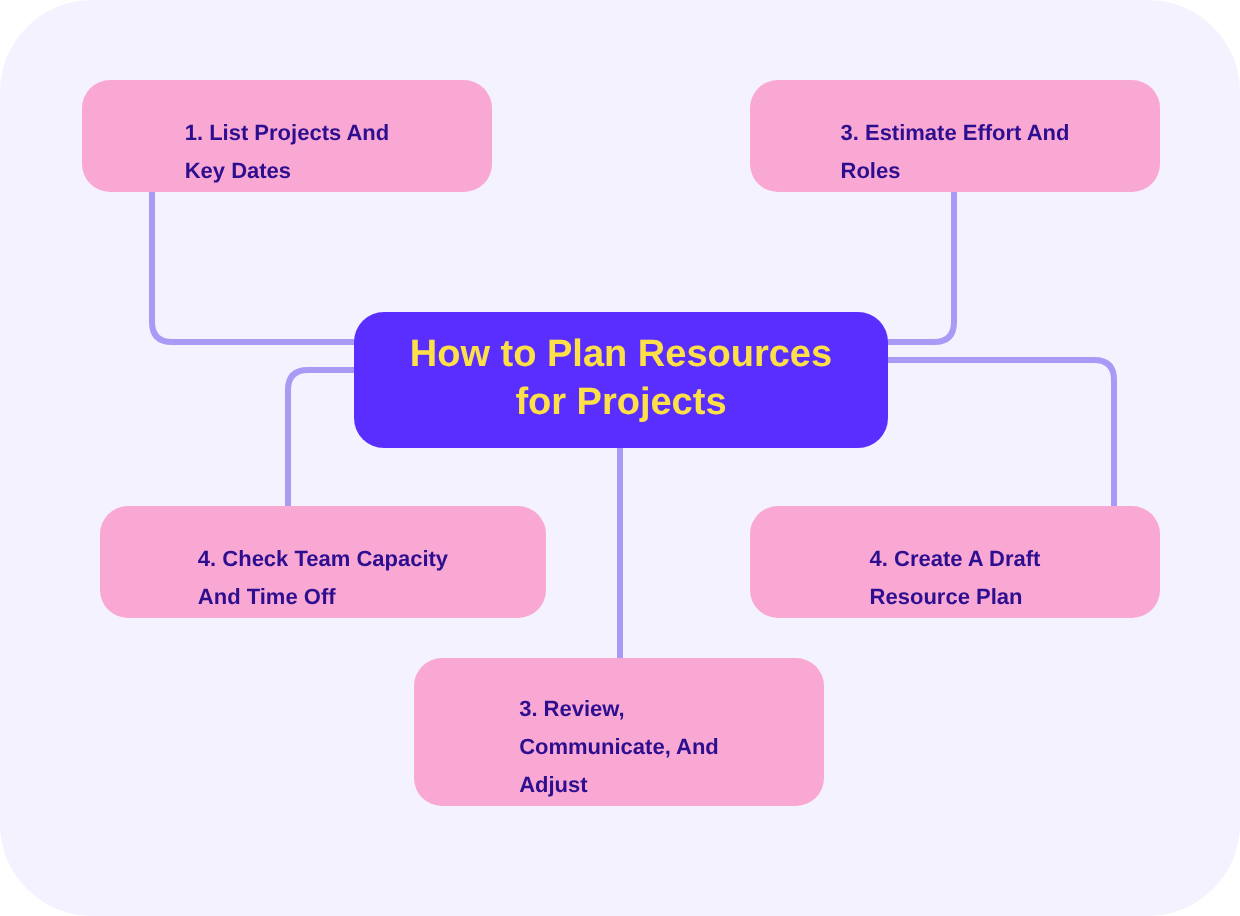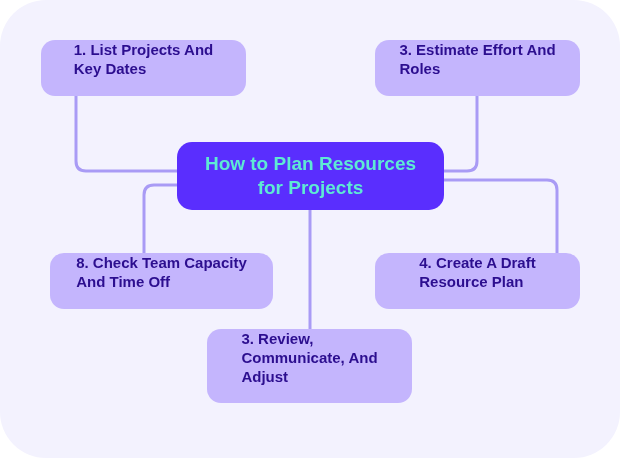--- a/index.html
+++ b/index.html
@@ -3,29 +3,29 @@
   <meta charset="utf-8">
   <style>
     html, body { margin: 0; padding: 0; background: #ffffff; }
     body { width: 620px; height: 458px; overflow: hidden; position: relative; font-family: "Liberation Sans", "DejaVu Sans", sans-serif; }
     .card {
       position: absolute; left: 0; top: 0; width: 620px; height: 458px;
       background: #F3F2FE; border-radius: 46px;
     }
     svg.connectors { position: absolute; left: 0; top: 0; }
     .node {
-      position: absolute; background: #c4b5fd; border-radius: 14px;
-      box-sizing: border-box; display: flex; align-items: flex-start; justify-content: center;
-      color: #2C0E8F; font-weight: bold; font-size: 15px; line-height: 19px;
+      position: absolute; background: #f9a8d4; border-radius: 14px;
+      box-sizing: border-box; display: flex; align-items: flex-end; justify-content: center;
+      color: #2C0E8F; font-weight: bold; font-size: 11px; line-height: 19px;
       text-align: center;
     }
     .node .txt { white-space: pre-line; }
     .center {
-      position: absolute; left: 177px; top: 142px; width: 267px; height: 68px;
-      background: #5A2EFE; border-radius: 15px; color: #5eead4;
+      position: absolute; left: 177px; top: 156px; width: 267px; height: 68px;
+      background: #5A2EFE; border-radius: 15px; color: #fde047;
       display: flex; align-items: center; justify-content: center;
       font-weight: bold; font-size: 19px; line-height: 24px; text-align: center;
     }
     .center .txt { white-space: pre-line; }
   </style>
 </head>
 <body>
 
 <div class="card"></div>
 
@@ -53,21 +53,21 @@
   <span class="txt" style="text-align:left;">3. Estimate Effort And
     Roles</span>
 </div>
 
 <div class="center">
   <span class="txt">How to Plan Resources
 for Projects</span>
 </div>
 
 <div class="node" style="left:50px; top:253px; width:223px; height:56px;">
-  <span class="txt" style="text-align:left;">8. Check Team Capacity
+  <span class="txt" style="text-align:left;">4. Check Team Capacity
     And Time Off</span>
 </div>
 
 <div class="node" style="left:375px; top:253px; width:205px; height:56px;">
   <span class="txt" style="text-align:left;">4. Create A Draft
     Resource Plan</span>
 </div>
 
 <div class="node" style="left:207px; top:329px; width:205px; height:74px;">
   <span class="txt" style="text-align:left;">3. Review,

